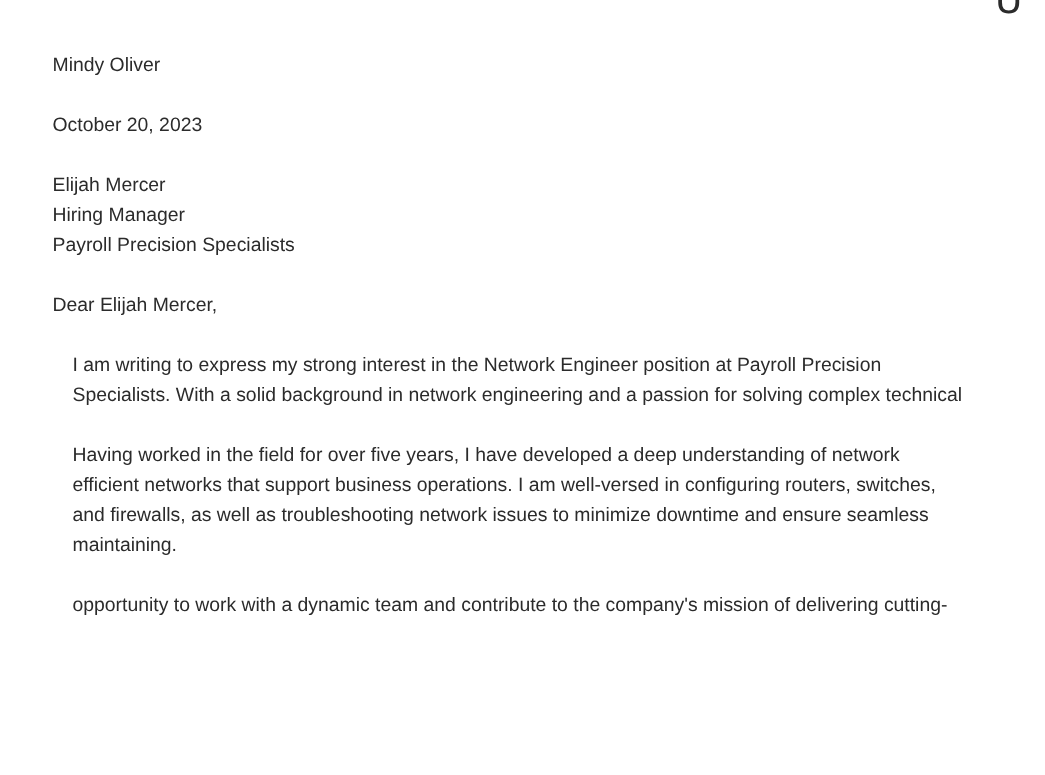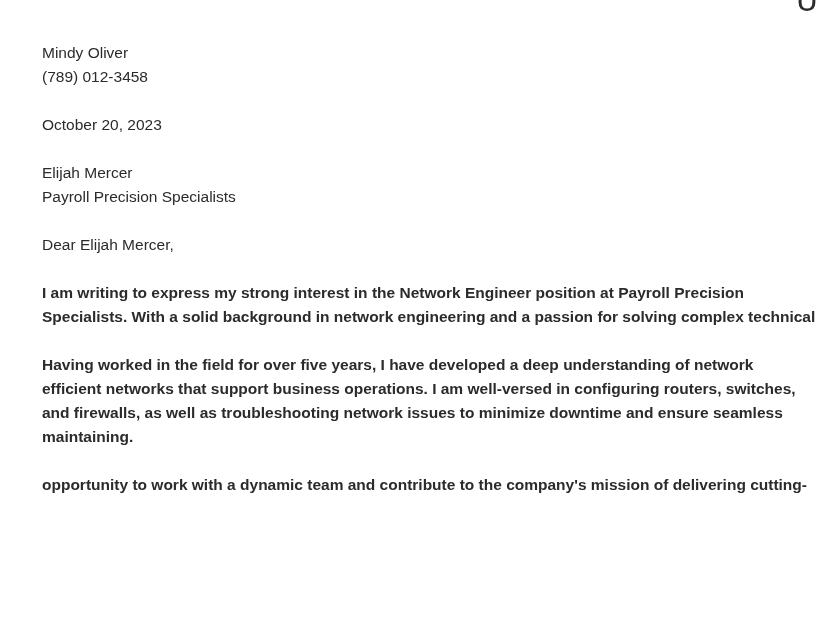--- a/index.html
+++ b/index.html
@@ -33,43 +33,42 @@
       width: 760px;
     }
     .block {
       margin: 0 0 24px 0;
     }
     .line {
       display: block;
       white-space: nowrap;
     }
     p.para {
-      margin: 0 0 24px 0;
+      margin: 0 0 24px 16px;
       width: 755px;
-      font-weight: bold;
     }
   </style>
 </head>
 <body>
 
 <div class="corner-glyph">U</div>
 
 <div class="letter">
 
   <div class="block">
     <span class="line">Mindy Oliver</span>
-    <span class="line">(789) 012-3458</span>
   </div>
 
   <div class="block">
     <span class="line">October 20, 2023</span>
   </div>
 
   <div class="block">
     <span class="line">Elijah Mercer</span>
+    <span class="line">Hiring Manager</span>
     <span class="line">Payroll Precision Specialists</span>
   </div>
 
   <div class="block">
     <span class="line">Dear Elijah Mercer,</span>
   </div>
 
   <p class="para">
     <span class="line">I am writing to express my strong interest in the Network Engineer position at Payroll Precision</span>
     <span class="line">Specialists. With a solid background in network engineering and a passion for solving complex technical</span>

